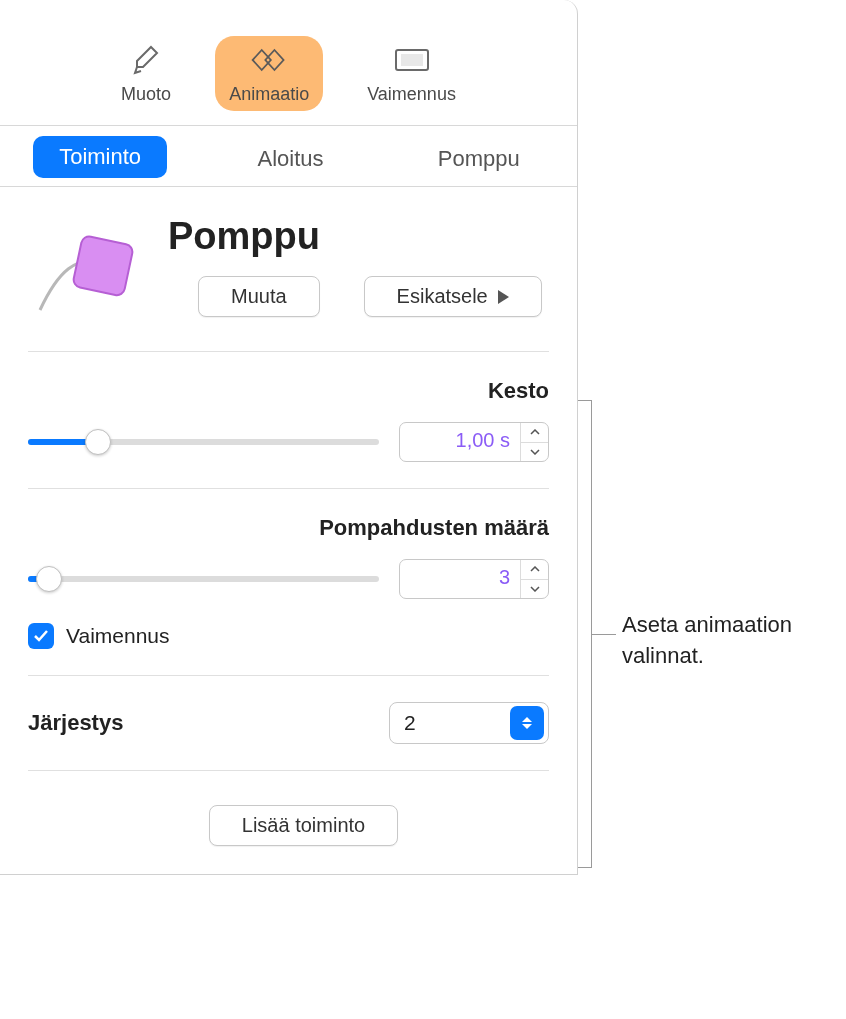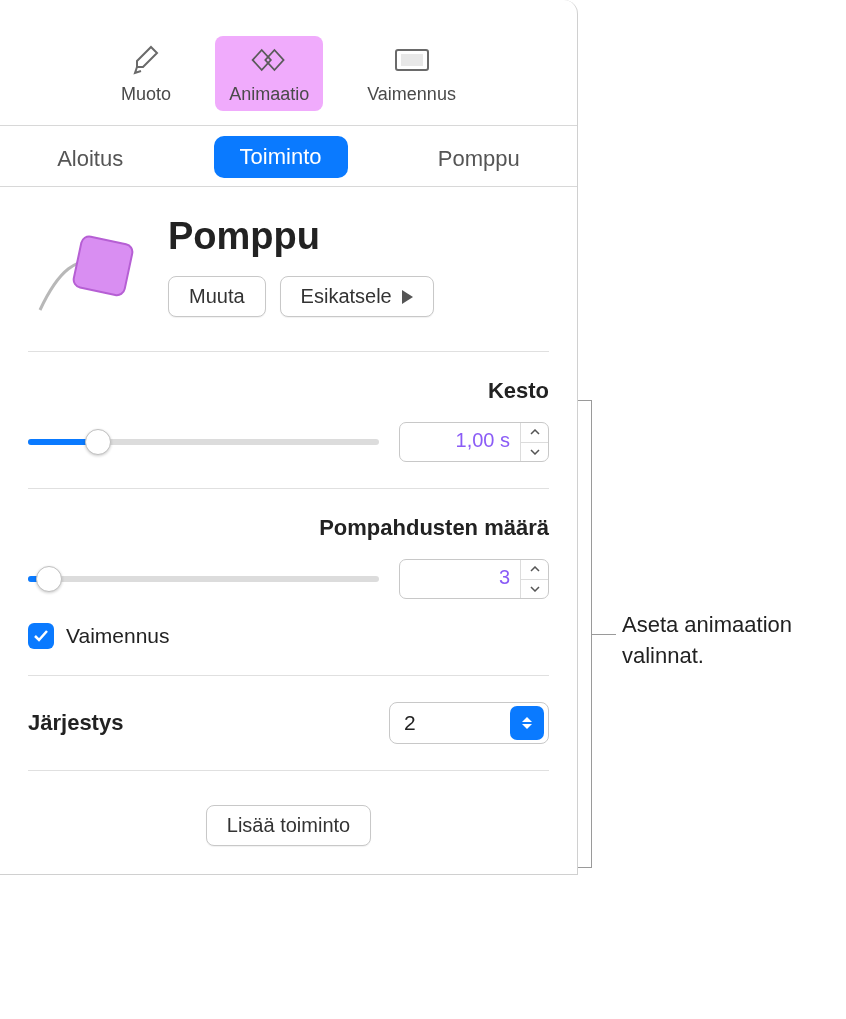--- a/index.html
+++ b/index.html
@@ -29,21 +29,22 @@
     .toolbar-item {
       display: flex;
       flex-direction: column;
       align-items: center;
       gap: 6px;
       padding: 6px 14px;
       border-radius: 8px;
       cursor: pointer;
     }
     .toolbar-item.active {
-      background: #f0abfc;
+      background: #fdba74;
+      border-radius: 19px;
     }
     .toolbar-icon {
       width: 40px;
       height: 36px;
       display: flex;
       align-items: center;
       justify-content: center;
     }
     .toolbar-label {
       font-size: 18px;
@@ -94,28 +95,29 @@
       margin-bottom: 18px;
     }
     .effect-buttons {
       display: flex;
       gap: 14px;
     }
     .btn {
       background: #ffffff;
       border: 1px solid #c8c8c8;
       border-radius: 8px;
-      padding: 8px 20px;
+      padding: 8px 32px;
       font-size: 20px;
       color: #333;
       box-shadow: 0 1px 1px rgba(0,0,0,0.06);
       cursor: pointer;
       display: inline-flex;
       align-items: center;
       gap: 10px;
+      margin-left: 30px;
     }
     .section {
       padding: 0 0 26px 0;
       border-bottom: 1px solid #e0e0e0;
       margin-bottom: 26px;
     }
     .section:last-of-type { border-bottom: 1px solid #e0e0e0; }
     .section-label {
       font-size: 22px;
       font-weight: 600;
@@ -330,22 +332,22 @@
         <svg width="38" height="30" viewBox="0 0 38 30" fill="none" stroke="#6a6a6a" stroke-width="2">
           <rect x="3" y="5" width="32" height="20" rx="2"></rect>
           <rect x="9" y="10" width="20" height="10" fill="#6a6a6a" opacity="0.15"></rect>
         </svg>
       </span>
       <span class="toolbar-label">Vaimennus</span>
     </div>
   </div>
 
   <div class="tabs">
+    <div class="tab active">Toiminto</div>
     <div class="tab">Aloitus</div>
-    <div class="tab active">Toiminto</div>
     <div class="tab">Pomppu</div>
   </div>
 
   <div class="content">
 
     <div class="effect-header">
       <div class="effect-icon">
         <svg width="120" height="110" viewBox="0 0 120 110">
           <path d="M12 95 Q 40 35 70 50" fill="none" stroke="#b8b8b8" stroke-width="3"></path>
           <g transform="translate(55,20) rotate(12)">

